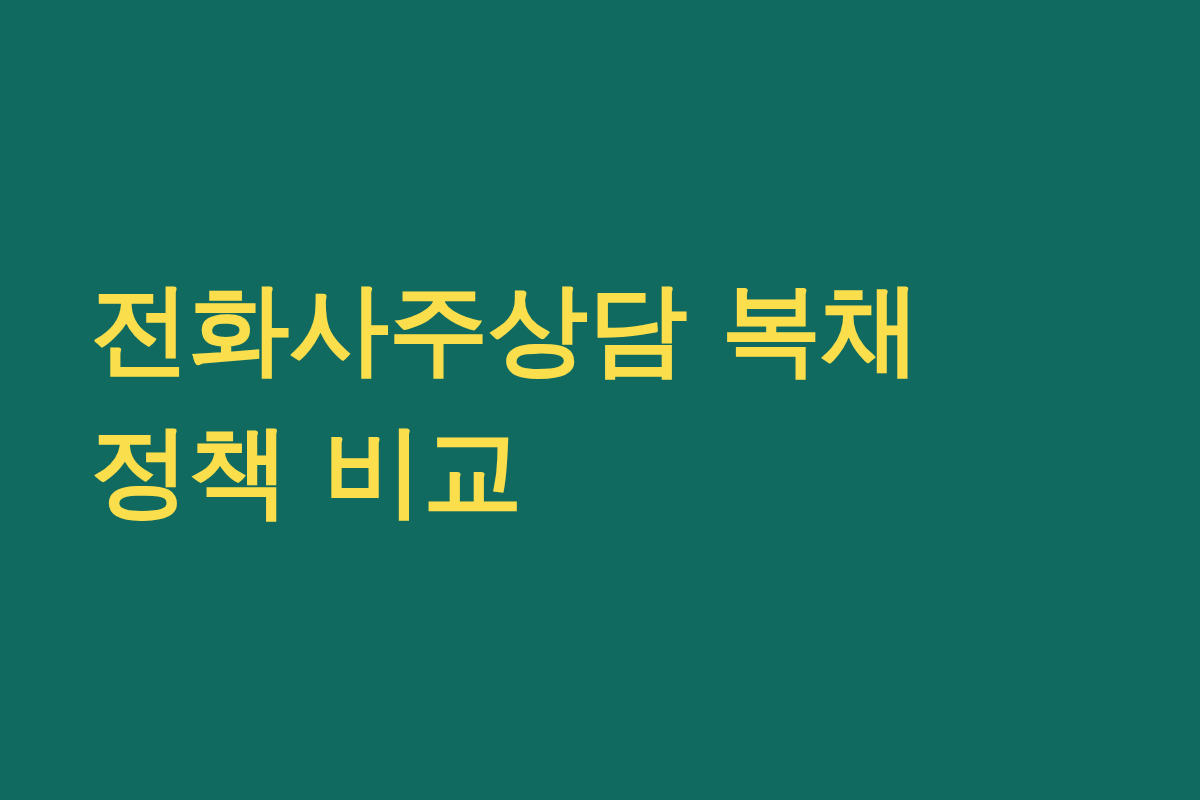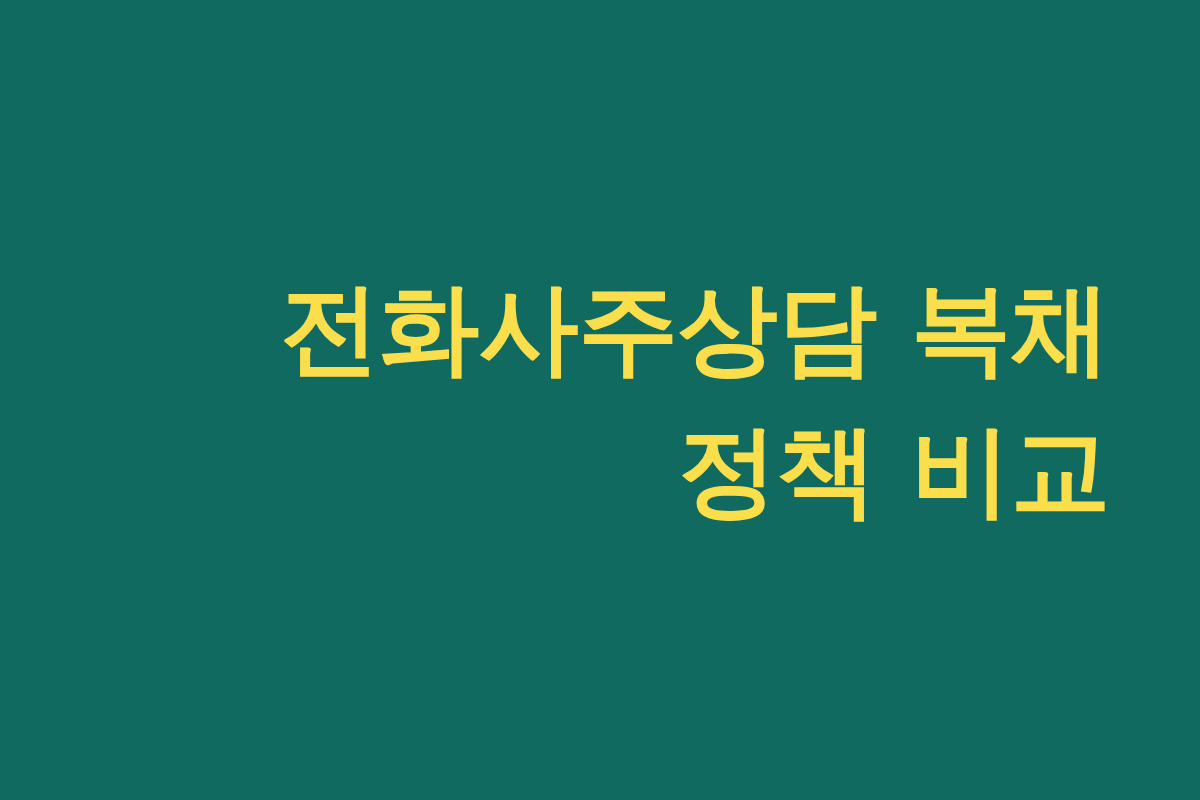--- a/index.html
+++ b/index.html
@@ -26,21 +26,21 @@
     justify-content: center;
     background-color: #116a60;   
   }
 
   
   .headline {
     margin: 0;
     padding: 0 90px;
     box-sizing: border-box;
     width: 100%;
-    text-align: right;
+    text-align: left;
     font-family: "DejaVu Sans", "Liberation Sans", sans-serif;
     font-size: 100px;
     font-weight: 700;
     line-height: 1.42;
     letter-spacing: -0.005em;
     color: #fade4b;              
     white-space: pre-wrap;
     word-break: keep-all;
     -webkit-font-smoothing: antialiased;
   }

